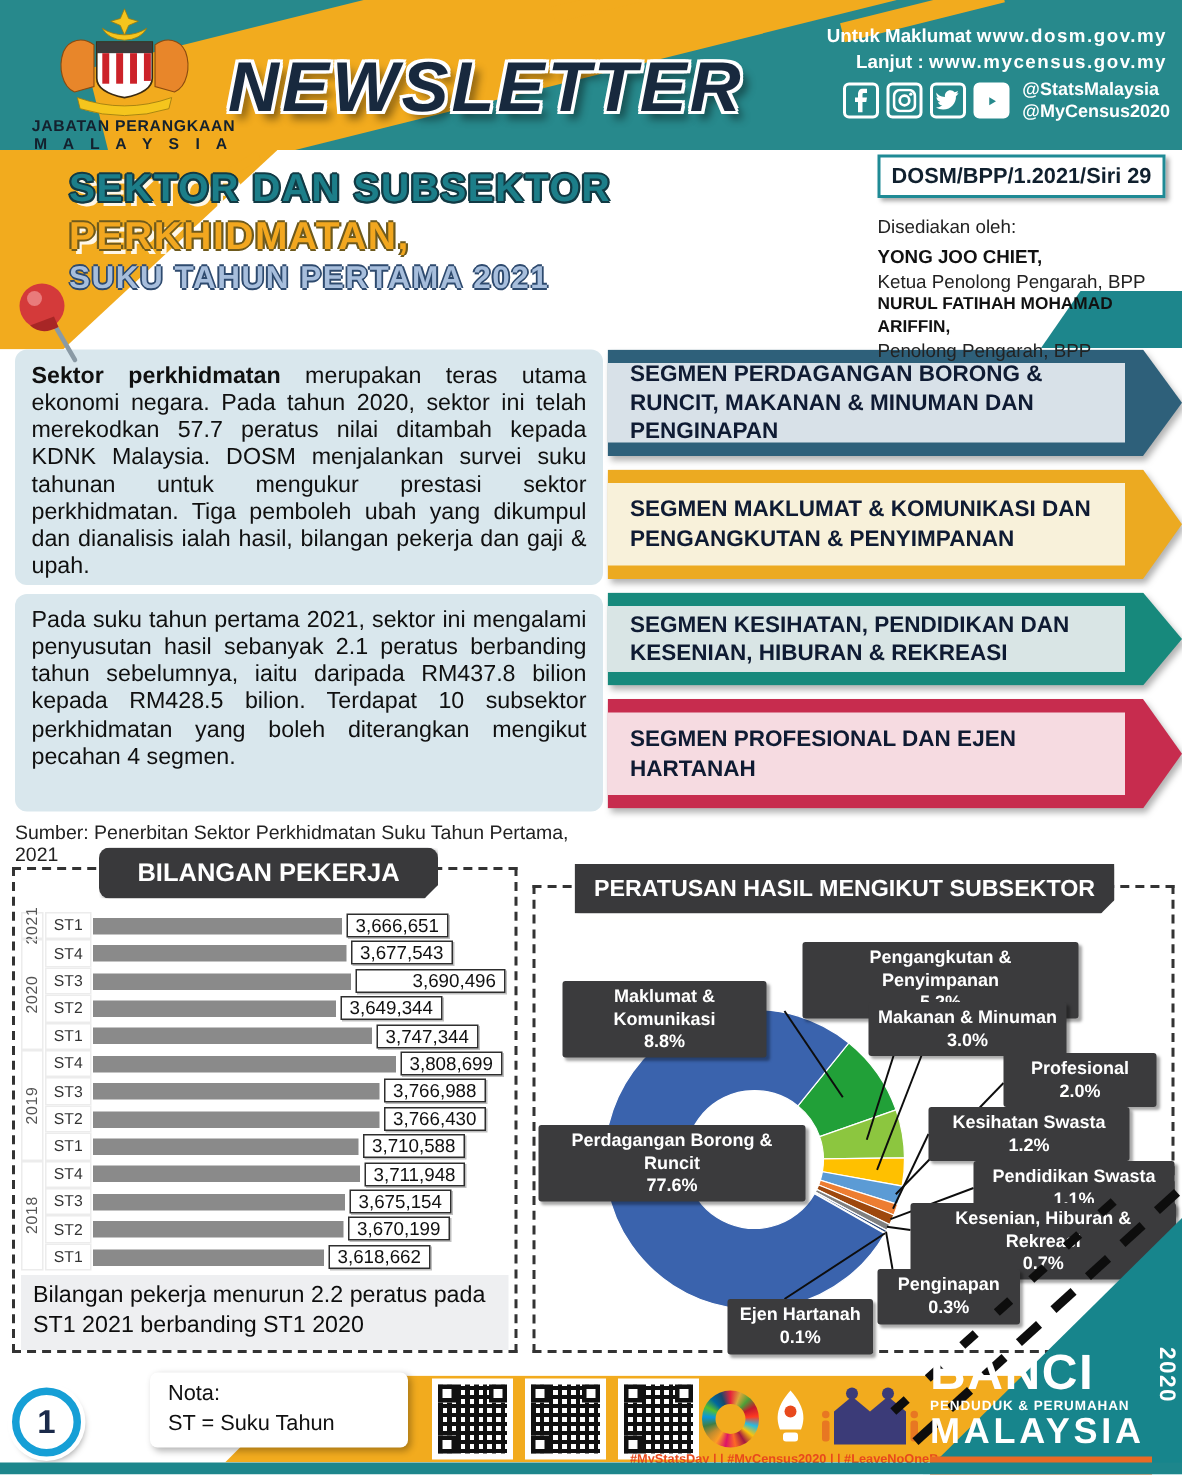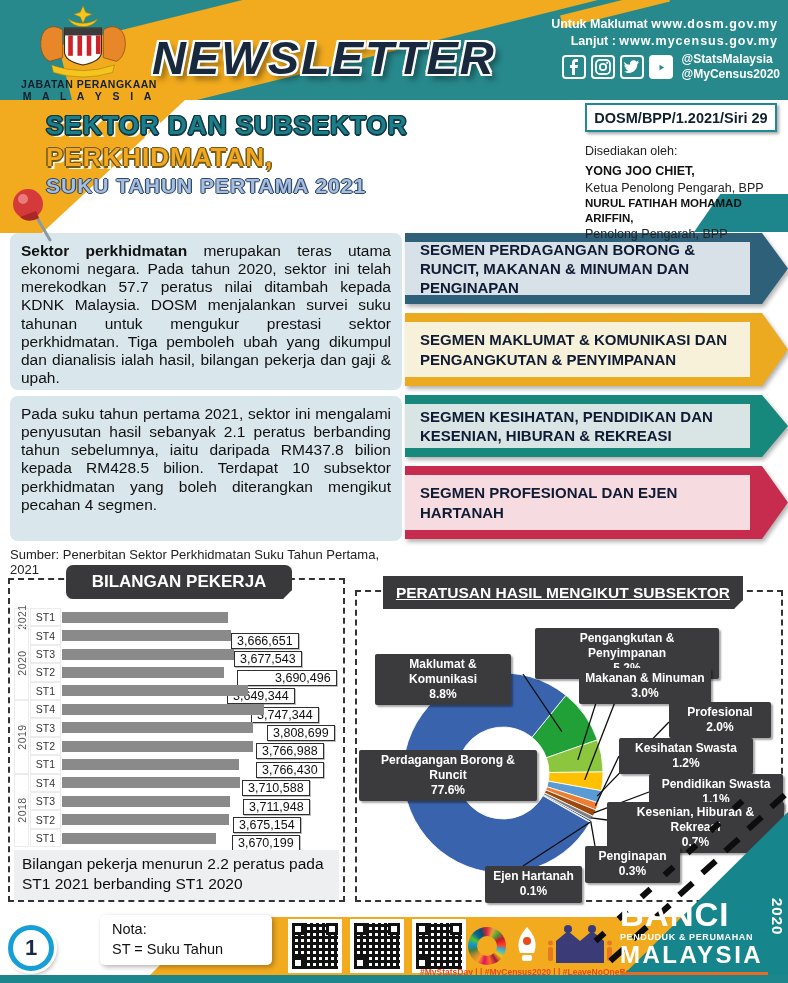--- a/index.html
+++ b/index.html
@@ -82,29 +82,29 @@
   
   .panel { position:absolute; border:2px dashed #333; background:transparent; z-index:5; }
   .bar-panel { left:8px; top:578px; width:337px; height:324px; background:#fff; }
   .pie-panel { left:355px; top:590px; width:428px; height:312px; }
   .panel-title { position:absolute; background:#39393B; color:#fff; font-weight:bold;
          display:flex; align-items:center; justify-content:center; z-index:6;
          box-shadow:2px 2px 3px rgba(0,0,0,.4); }
   .bar-title { left:56px; top:-15px; width:226px; height:34px; font-size:17px; border-radius:7px;
          clip-path:polygon(0 0,100% 0,100% calc(100% - 9px),calc(100% - 9px) 100%,0 100%); }
   .pie-title { left:26px; top:-16px; width:360px; height:33px; font-size:15.5px;
-         clip-path:polygon(0 0,100% 0,100% calc(100% - 9px),calc(100% - 9px) 100%,0 100%);text-decoration:underline; }
+         clip-path:polygon(0 0,100% 0,100% calc(100% - 9px),calc(100% - 9px) 100%,0 100%); }
   #bar-rows { position:absolute; left:4px; top:28px; width:329px; height:240px; }
   .brow-st { position:absolute; left:16px; width:31px; font-size:10.5px; color:#333;
          display:flex; align-items:center; justify-content:center;
          border:1px solid #ececec; background:#fff; }
   .brow-bar { position:absolute; background:#8A8A8A; height:11px; }
   .brow-val { position:absolute; height:16px; background:#fff; border:1.5px solid #2e2e2e;
          font-size:12.5px; color:#111; display:flex; align-items:center; padding:0 5px;
-         box-shadow:1px 1px 0 rgba(0,0,0,.25);margin-top:24px; }
+         box-shadow:1px 1px 0 rgba(0,0,0,.25); }
   .year-grp { position:absolute; left:0; width:15px; display:flex; align-items:center;
          justify-content:center; border:1px solid #ececec; }
   .year-grp span { transform:rotate(-90deg); font-size:10.5px; color:#555; letter-spacing:.5px; }
   .bar-caption { position:absolute; left:4px; top:270px; width:325px; height:50px;
          background:#EEEFF1; font-size:15.5px; color:#0d0d0d; padding:4px 8px; line-height:1.3; }
   .pie-label { position:absolute; background:#3B3B3D; color:#fff; font-weight:bold;
          font-size:12px; line-height:1.25; text-align:center; padding:3px 5px;
          border-radius:2px; box-shadow:2px 2px 2px rgba(0,0,0,.35); z-index:8; }
   #pie-svg { position:absolute; left:0; top:0; z-index:7; }
 

